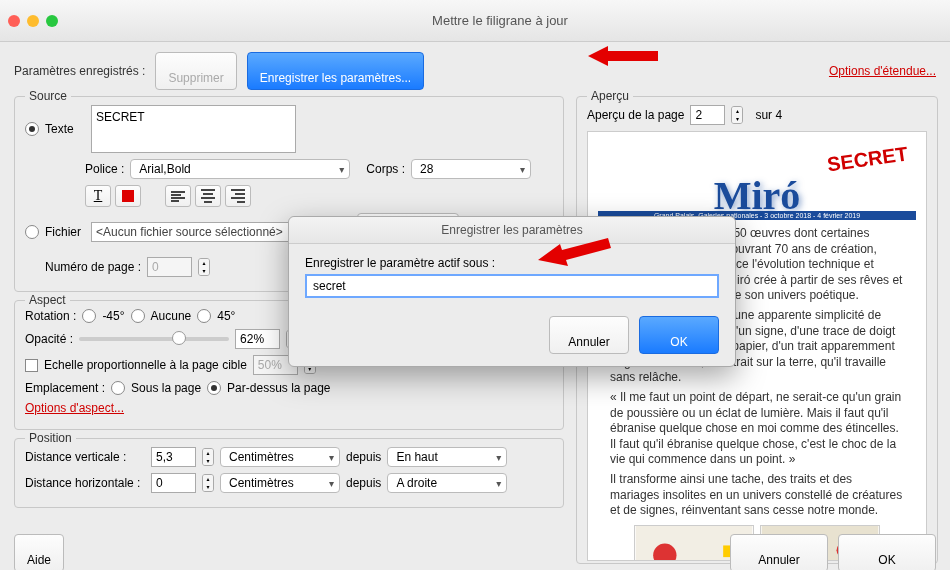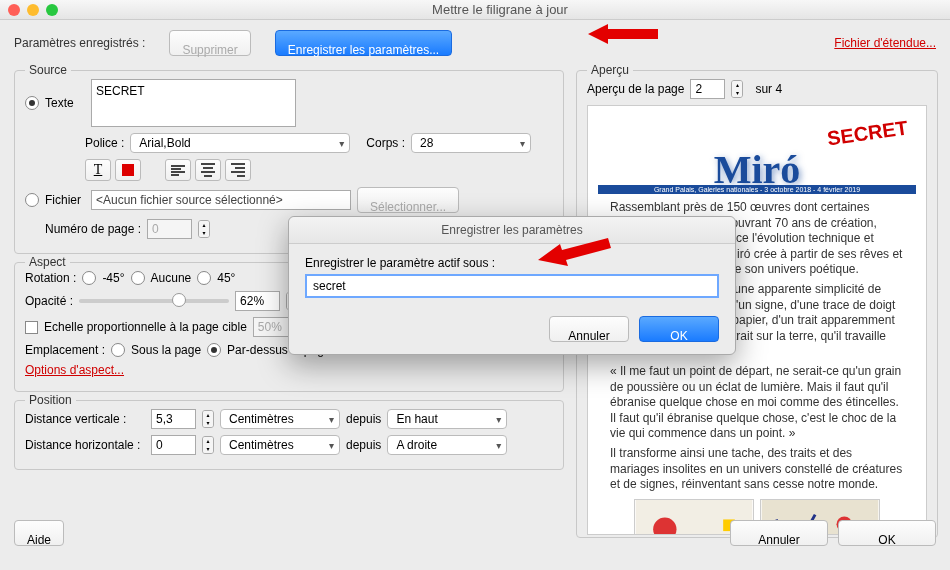--- a/index.html
+++ b/index.html
@@ -1,30 +1,30 @@
 <!DOCTYPE html>
 <html><head>
 <meta charset="utf-8">
 <style>
   * { box-sizing: border-box; margin: 0; padding: 0; font-family: -apple-system, "Helvetica Neue", Arial, sans-serif; font-size: 12px; }
   body { background: #ececec; width: 950px; height: 570px; overflow: hidden; position: relative; }
   .window { width: 950px; height: 570px; background: #ececec; position: relative; }
-  .titlebar { height: 20px; background: linear-gradient(#f7f7f7,#e5e5e5); border-bottom: 1px solid #ccc; display: flex; align-items: center; padding: 0 8px; }
+  .titlebar { height: 42px; background: linear-gradient(#f7f7f7,#e5e5e5); border-bottom: 1px solid #ccc; display: flex; align-items: center; padding: 0 8px; }
   .traffic { display: flex; gap: 7px; }
   .traffic span { width: 12px; height: 12px; border-radius: 50%; display: inline-block; }
   .tl-close { background: #ff5f57; }
   .tl-min { background: #febc2e; }
   .tl-max { background: #28c840; }
   .title { flex: 1; text-align: center; color: #555; font-size: 13px; }
   .content { padding: 10px 14px 8px 14px; position: relative; }
-  .toprow { display: flex; align-items: center; gap: 24px; margin-bottom: 14px; }
+  .toprow { display: flex; align-items: center; gap: 10px; margin-bottom: 6px; }
   .toprow label { color: #333; }
   .select { background: #fff; border: 1px solid #bbb; border-radius: 4px; padding: 2px 20px 2px 8px; position: relative; min-width: 120px; display: inline-flex; align-items: center; height: 20px; }
   .select::after { content: "▾"; position: absolute; right: 5px; color: #555; font-size: 10px; }
-  .btn { background: linear-gradient(#fdfdfd,#f0f0f0); border: 1px solid #bbb; border-radius: 4px; padding: 12px 12px; height: 21px; cursor: pointer; }
+  .btn { background: linear-gradient(#fdfdfd,#f0f0f0); border: 1px solid #bbb; border-radius: 4px; padding: 18px 12px; height: 21px; cursor: pointer; }
   .btn.disabled { color: #aaa; }
   .btn.primary { background: linear-gradient(#5aa9ff,#1a7bff); color: #fff; border: 1px solid #1a6be0; }
   .linkred { color: #d00000; text-decoration: underline; cursor: pointer; }
   .mainarea { display: flex; gap: 12px; }
   .leftcol { flex: 0 0 550px; }
   .rightcol { flex: 1; }
   .fieldset { border: 1px solid #c8c8c8; border-radius: 4px; padding: 8px 10px; margin-bottom: 8px; position: relative; }
   .legend { position: absolute; top: -8px; left: 10px; background: #ececec; padding: 0 4px; color: #333; }
   .row { display: flex; align-items: center; gap: 6px; margin-bottom: 6px; }
   .radio { width: 14px; height: 14px; border-radius: 50%; border: 1px solid #888; display: inline-block; background: #fff; position: relative; }
@@ -72,21 +72,21 @@
     </div>
     <div class="title">Mettre le filigrane à jour</div>
   </div>
 
   <div class="content">
     <div class="toprow">
       <label>Paramètres enregistrés :</label>
       <button class="btn disabled">Supprimer</button>
       <button class="btn primary">Enregistrer les paramètres...</button>
       <div style="flex:1"></div>
-      <span class="linkred">Fichier d'étendue...</span>
+      <span class="linkred">Options d'étendue...</span>
     </div>
 
     <svg class="redarrow" style="left:588px; top:2px" width="80" height="24">
       <polygon points="0,12 20,2 20,7 70,7 70,17 20,17 20,22" fill="#e30000"></polygon>
     </svg>
 
     <div class="mainarea">
       <div class="leftcol">
 
         <div class="fieldset">

